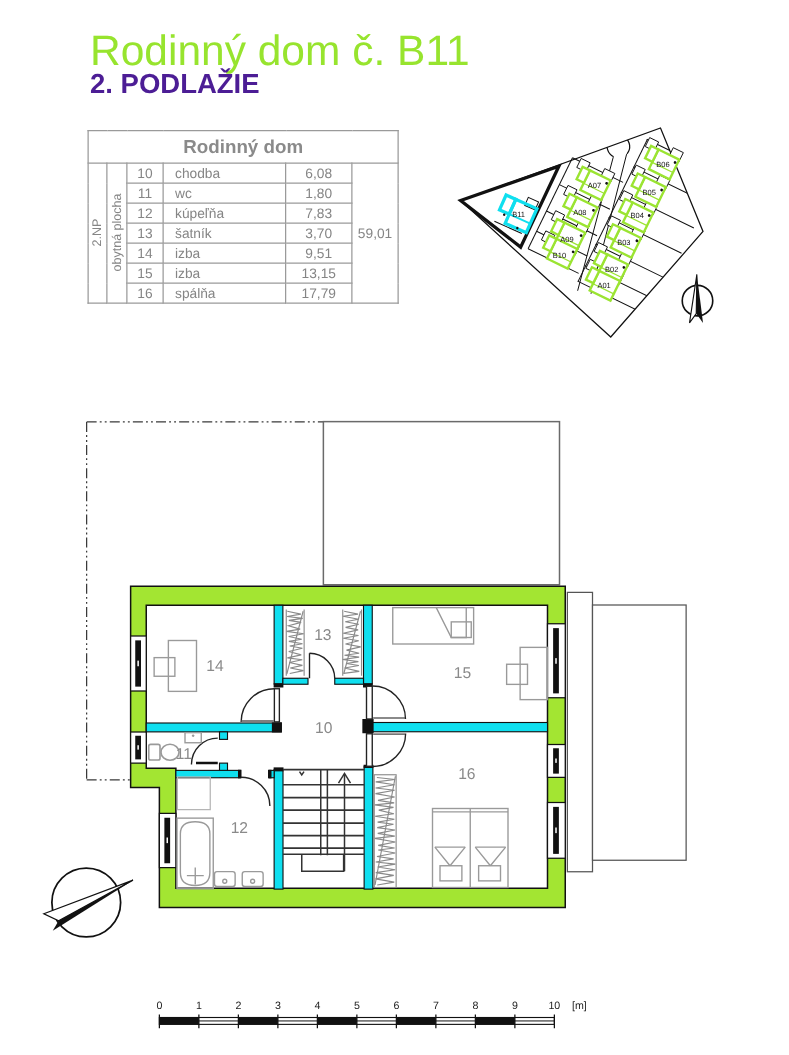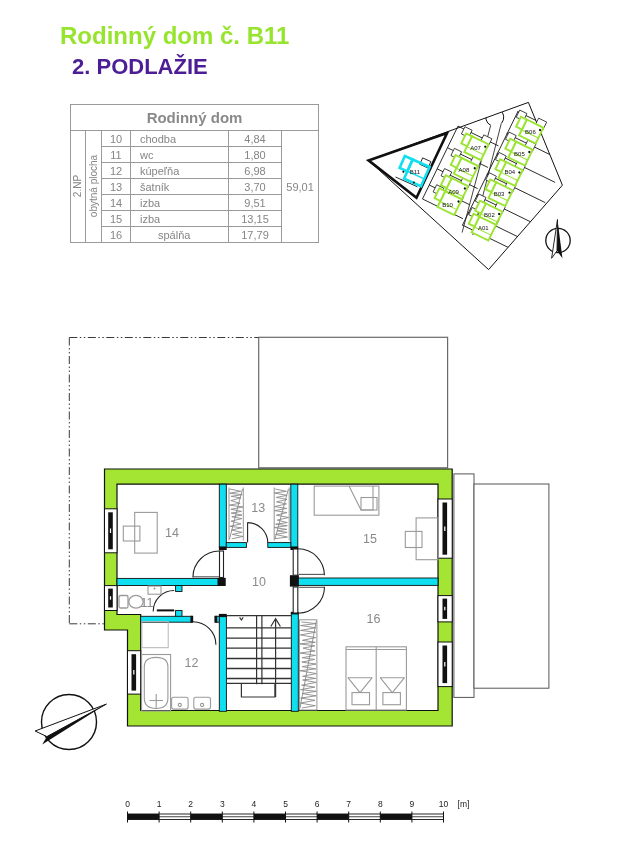--- a/index.html
+++ b/index.html
@@ -1,18 +1,18 @@
 <!DOCTYPE html>
 <html><head>
 <meta charset="utf-8">
 <style>
   html,body{margin:0;padding:0;background:#ffffff;}
   body{width:631px;height:844px;position:relative;font-family:"Liberation Sans",sans-serif;overflow:hidden;}
   .abs{position:absolute;}
-  #title{left:60px;top:22px;font-size:24px;font-weight:bold;color:#97e42e;letter-spacing:0px;}
+  #title{left:72px;top:22px;font-size:34px;font-weight:normal;color:#97e42e;letter-spacing:0px;}
   #subtitle{left:72px;top:54px;font-size:22px;font-weight:bold;color:#4c1d95;}
   table.t{border-collapse:collapse;table-layout:fixed;border-radius:27px;}
   table.t td{border:1px solid #9a9a9a;padding:0;font-size:11px;color:#858585;overflow:hidden;}
   td.rot{text-align:center;vertical-align:middle;overflow:visible !important;}
 </style>
 </head>
 <body>
 
 <div class="abs" id="title">Rodinný dom č. B11</div>
 
@@ -29,51 +29,51 @@
     </colgroup>
   <tbody>
       <tr>
         <td colspan="6" style="height:25px;text-align:center;font-weight:bold;font-size:15px;color:#8a8a8a;">Rodinný dom</td>
       </tr>
   <tr>
     <td class="rot" rowspan="7"></td>
     <td class="rot" rowspan="7"></td>
     <td style="text-align:center;height:15px;">10</td>
         <td style="padding-left:9px;">chodba</td>
-        <td style="text-align:center;">4,84</td>
+        <td style="text-align:center;">6,08</td>
         <td rowspan="7" style="text-align:center;">59,01</td>
       </tr>
   <tr>
         <td style="text-align:center;height:15px;">11</td>
         <td style="padding-left:9px;">wc</td>
         <td style="text-align:center;margin-top:15px;">1,80</td>
       </tr>
   <tr>
         <td style="text-align:center;height:15px;">12</td>
         <td style="padding-left:9px;">kúpeľňa</td>
-        <td style="text-align:center;">6,98</td>
+        <td style="text-align:center;">7,83</td>
       </tr>
   <tr>
         <td style="text-align:center;height:15px;">13</td>
         <td style="padding-left:9px;">šatník</td>
         <td style="text-align:center;">3,70</td>
       </tr>
   <tr>
         <td style="text-align:center;height:15px;">14</td>
         <td style="padding-left:9px;">izba</td>
         <td style="text-align:center;">9,51</td>
       </tr>
   <tr>
         <td style="text-align:center;height:15px;">15</td>
         <td style="padding-left:9px;">izba</td>
         <td style="text-align:center;">13,15</td>
       </tr>
   <tr>
         <td style="text-align:center;height:15px;">16</td>
-        <td style="padding-left:27px;">spálňa</td>
+        <td style="padding-left:9px;">spálňa</td>
         <td style="text-align:center;">17,79</td>
       </tr>
 </tbody>
   </table>
 <svg class="abs" style="left:0;top:0;" width="631" height="844" viewBox="0 0 631 844">
 
 <text transform="rotate(-90 78 186)" x="78" y="186" font-family="Liberation Sans, sans-serif" font-size="10" fill="#858585" text-anchor="middle" dominant-baseline="middle">2.NP</text>
 <text transform="rotate(-90 94 186)" x="94" y="186" font-family="Liberation Sans, sans-serif" font-size="10" fill="#858585" text-anchor="middle" dominant-baseline="middle">obytná plocha</text>
 
 <defs>

